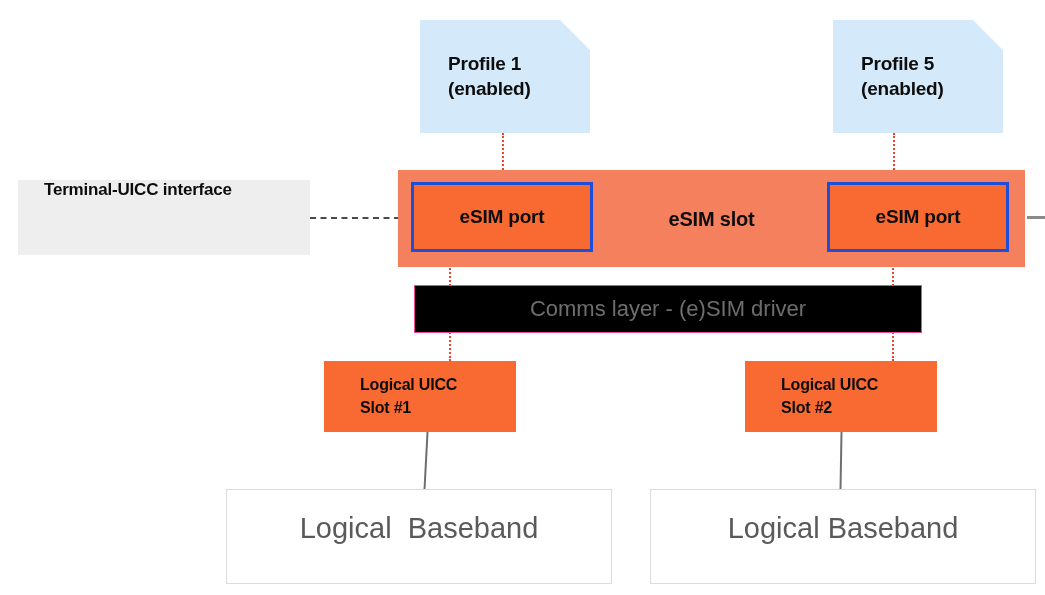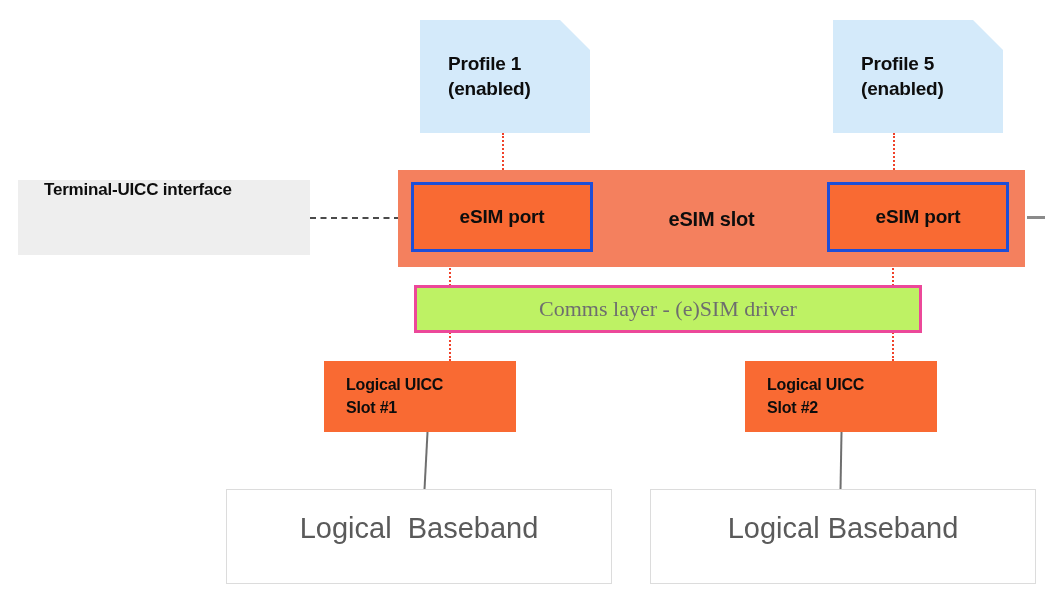--- a/index.html
+++ b/index.html
@@ -76,38 +76,38 @@
   .terminal-box span {
     padding-left: 26px;
     font-size: 17px;
     font-weight: bold;
     color: #0d0d0d;
     letter-spacing: -0.2px;
   }
 
   
   .comms-box {
-    background: #bef264;
-    border: 3px solid #ec4899;
+    background: #000000;
+    border: 1px solid #ec4899;
     display: flex;
     align-items: center;
     justify-content: center;
-    font-family: Liberation Serif, serif;
   }
   .comms-box span {
     font-size: 22px;
     color: #6e6e6e;
     letter-spacing: 0px;
   }
 
   
   .uicc-box {
     background: #f96a33;
     display: flex;
     align-items: center;
+    padding-left: 14px;
   }
   .uicc-box span {
     padding-left: 22px;
     font-size: 16px;
     font-weight: bold;
     color: #0d0d0d;
     line-height: 1.4;
     white-space: pre-line;
     letter-spacing: -0.2px;
   }

